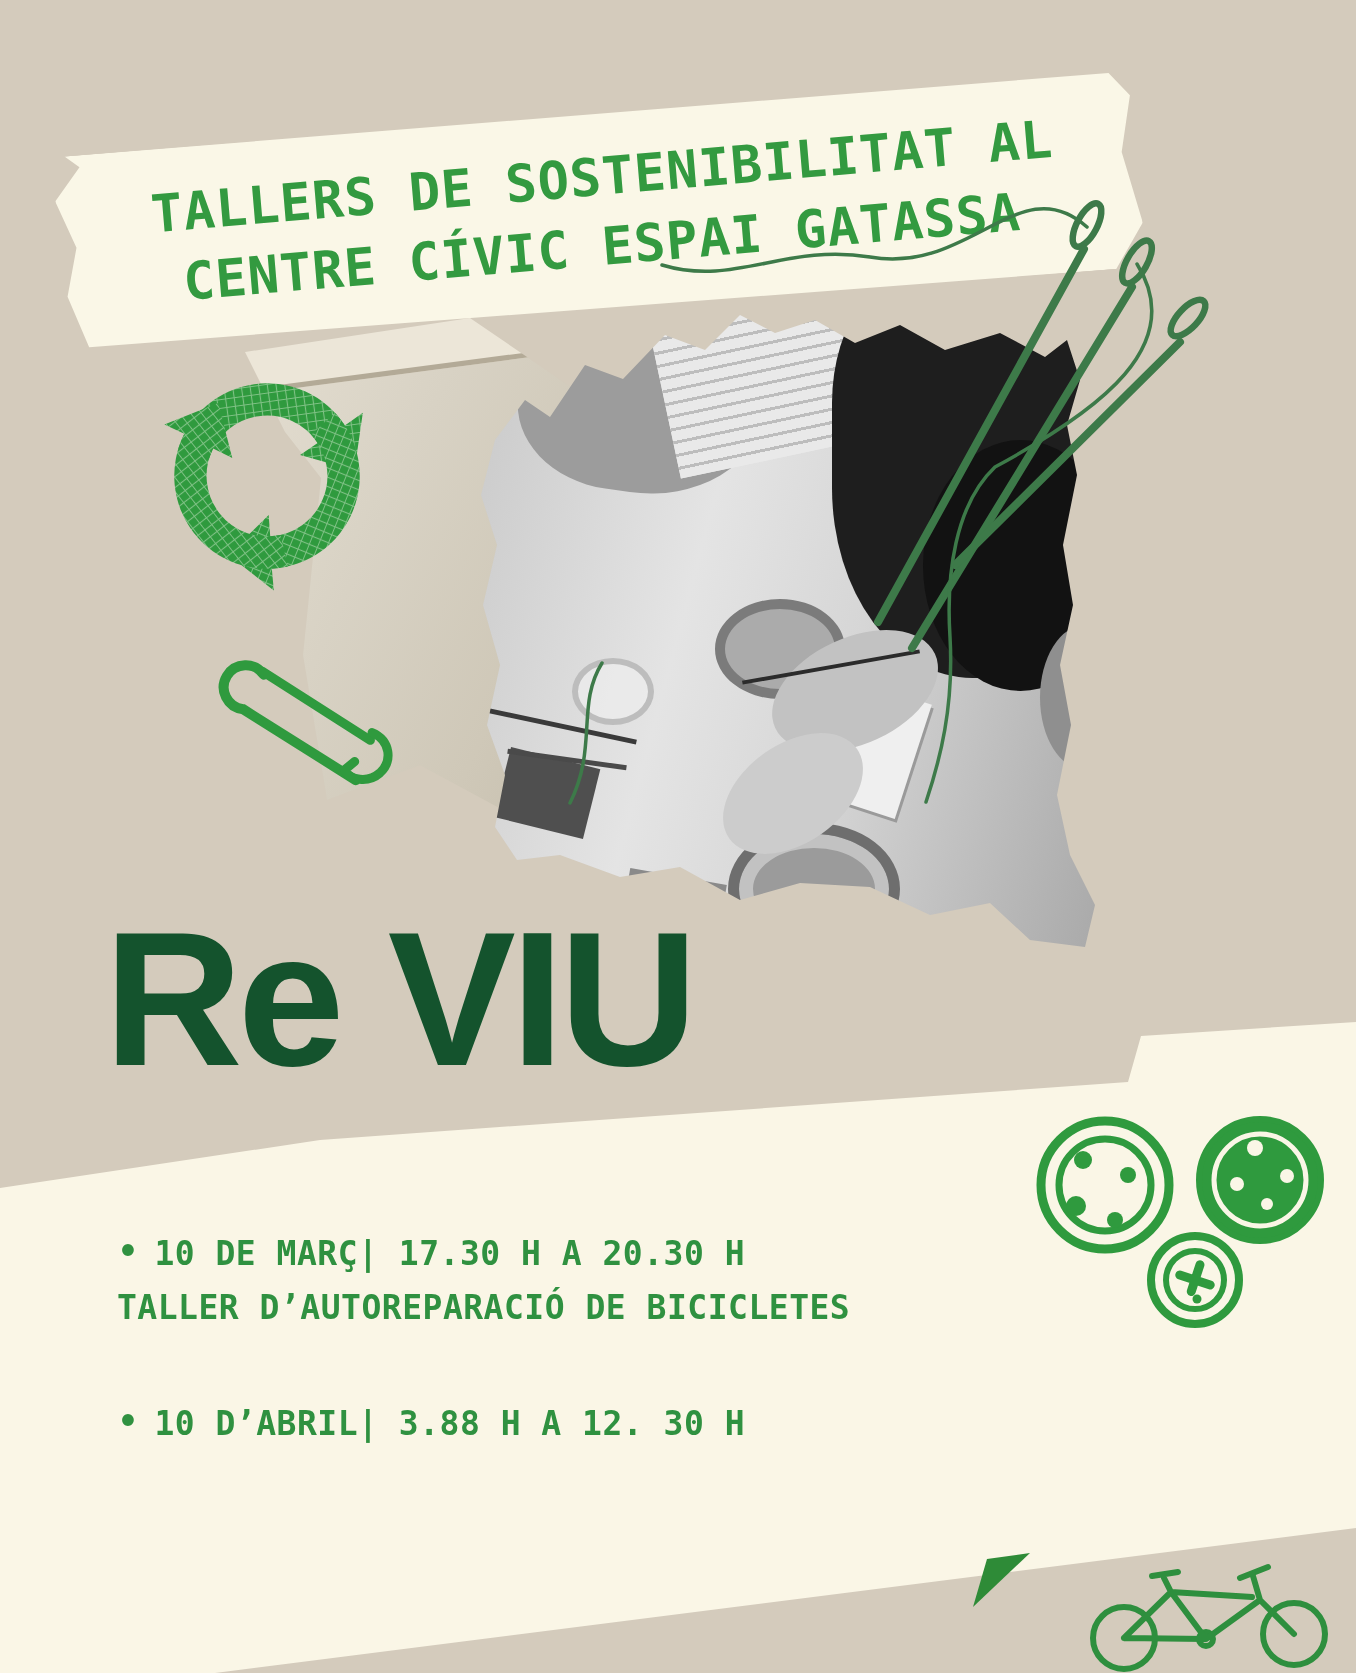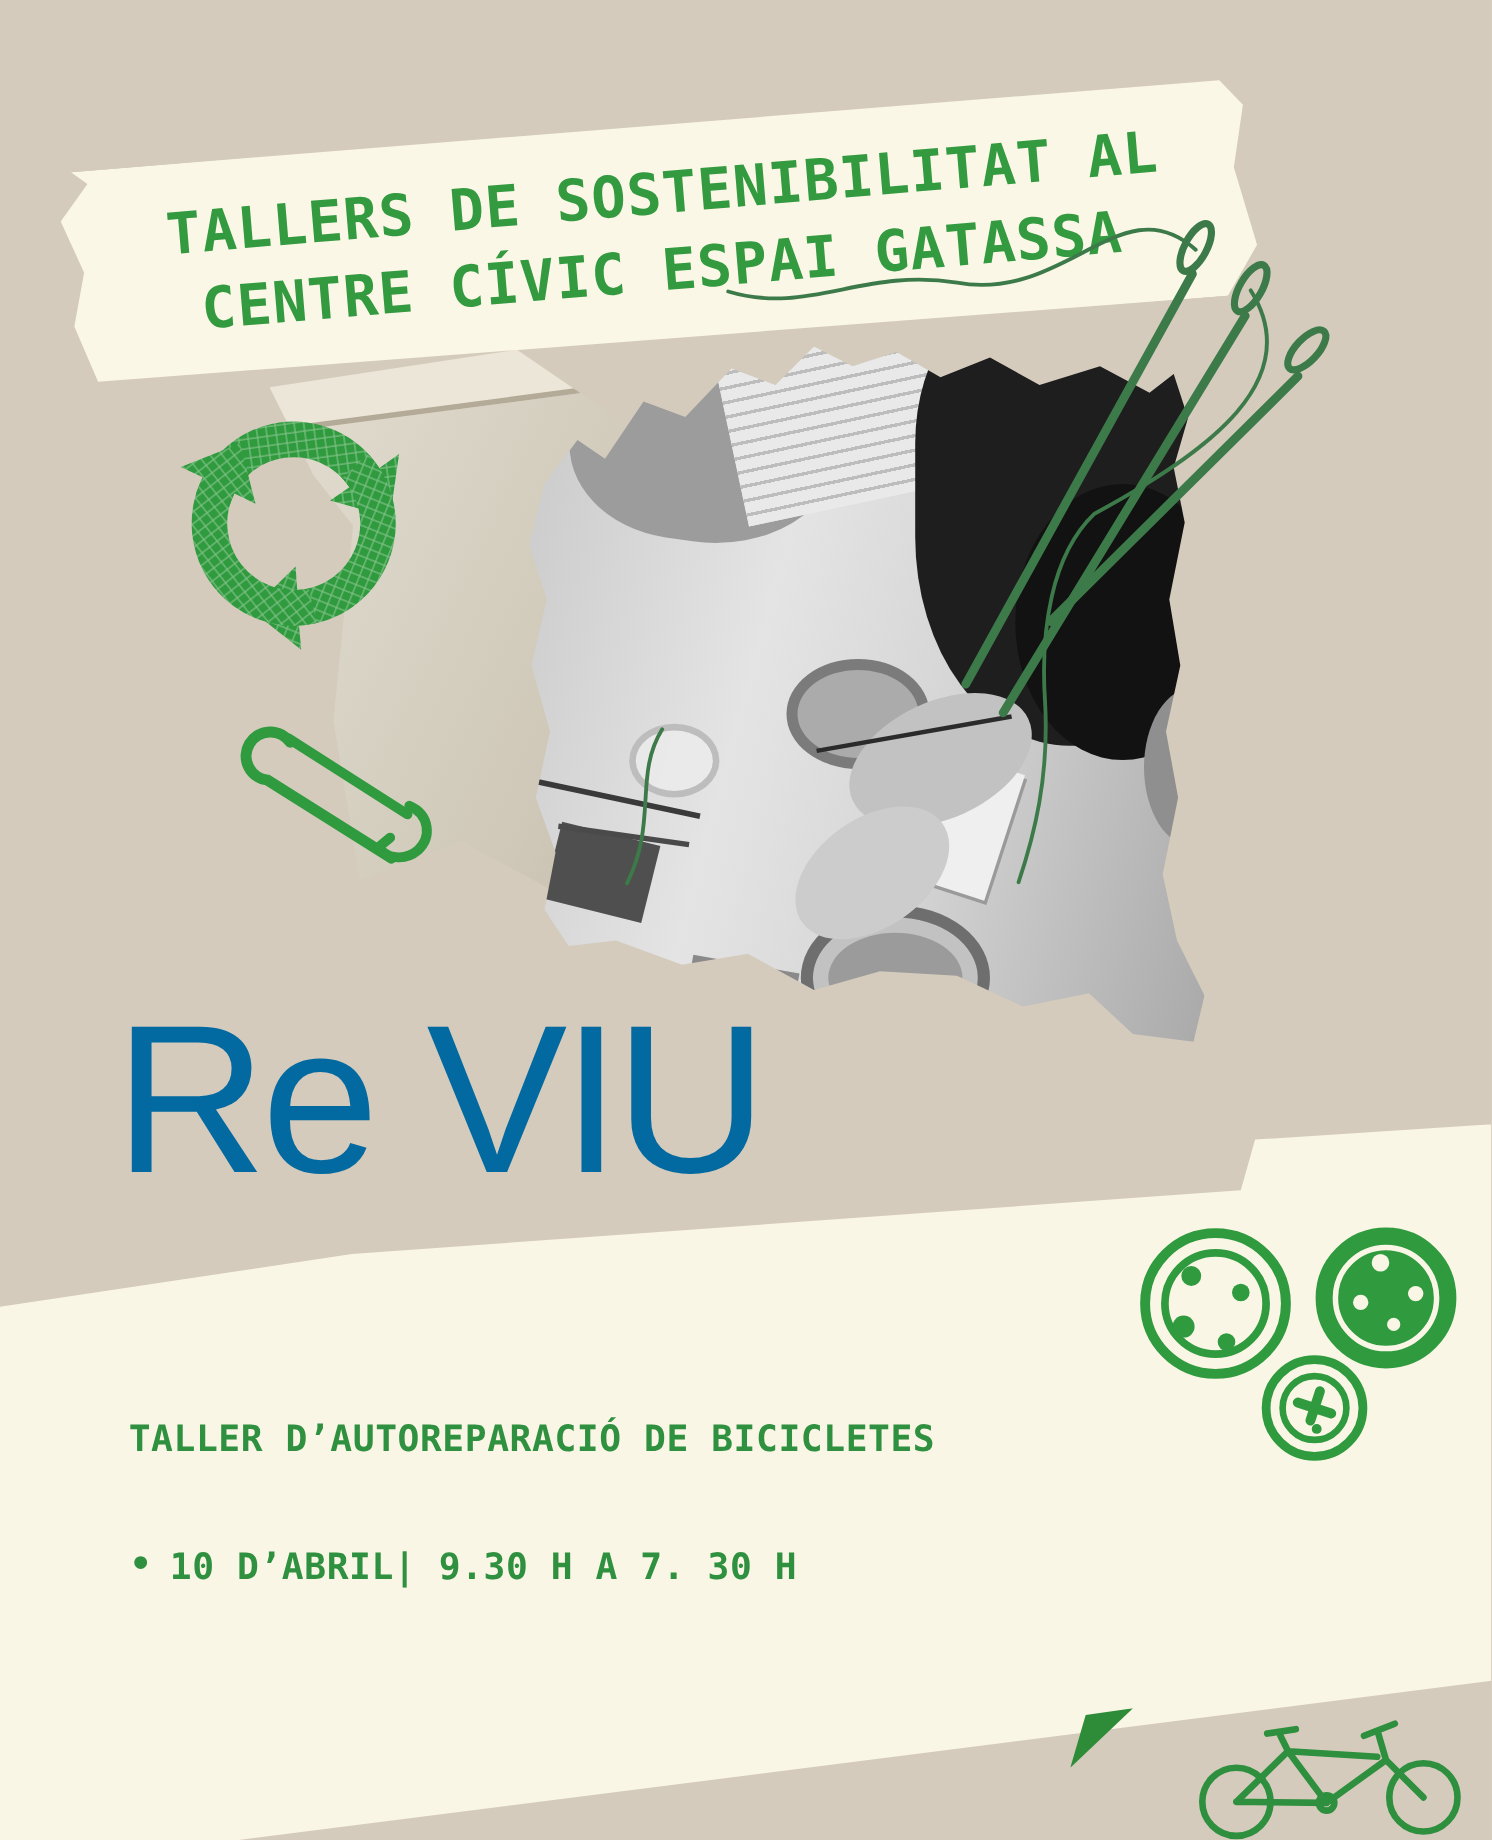--- a/index.html
+++ b/index.html
@@ -65,22 +65,22 @@
                       97.2% 100%,2% 96%,0.4% 70%,1.6% 46%);
     display:flex;flex-direction:column;justify-content:center;align-items:center;gap:10px;
   }
   .banner .line{
     font-weight:bold;font-size:52px;letter-spacing:1px;color:#339a40;white-space:nowrap;
   }
   .banner .line.l1{transform:translateX(6px);}
   
   .title{
     position:absolute;left:104px;top:903px;z-index:3;
-    font-family:"Liberation Sans","DejaVu Sans",sans-serif;font-weight:normal;
-    font-size:192px;letter-spacing:-5px;line-height:1;color:#0369a1;white-space:nowrap;
+    font-family:"Liberation Sans","DejaVu Sans",sans-serif;font-weight:bold;
+    font-size:192px;letter-spacing:-5px;line-height:1;color:#14532d;white-space:nowrap;
   }
   
   .event-line{position:absolute;z-index:3;font-weight:bold;color:#2f9140;
     font-size:33px;letter-spacing:.5px;white-space:nowrap;}
   .ev-bullet{display:inline-block;margin-right:16px;transform:translateY(-2px);}
   .e1s{left:118px;top:1234px;}
   .e1t{left:100px;top:1288px;margin-left:17px;}
   .e2s{left:118px;top:1404px;}
   .e2t{left:100px;top:1458px;}
   
@@ -163,23 +163,26 @@
   <div class="pin-wrap">
     <svg width="215" height="165" viewBox="0 0 215 165" fill="none" stroke="#2f9a3e" stroke-linecap="round" transform="rotate(12)">
       <path d="M58,36 A22,22 0 1 0 45,74 L 170,120" stroke-width="10"></path>
       <path d="M56,33 L 176,78" stroke-width="9"></path>
       <path d="M176,70 C 196,74 202,94 192,108 C 183,120 164,122 157,112 L 165,102" stroke-width="9"></path>
     </svg>
   </div>
 
   <div class="title">Re VIU</div>
 
+  <div class="event-line e1s">
+    <span class="ev-bullet">•</span><span>10 DE MARÇ| 17.30 H A 20.30 H</span>
+  </div>
   <div class="event-line e1t">TALLER D’AUTOREPARACIÓ DE BICICLETES</div>
   <div class="event-line e2s">
-    <span class="ev-bullet">•</span><span>10 D’ABRIL| 9.30 H A 7. 30 H</span>
+    <span class="ev-bullet">•</span><span>10 D’ABRIL| 3.88 H A 12. 30 H</span>
   </div>
 
   <div class="buttons-wrap">
     <svg width="400" height="270" viewBox="0 0 400 270">
       <g fill="none" stroke="#2f9a3e">
         <circle cx="150" cy="105" r="64" stroke-width="9"></circle>
         <circle cx="150" cy="105" r="46" stroke-width="7"></circle>
         <g fill="#2f9a3e" stroke="none">
           <circle cx="128" cy="80" r="9"></circle>
             <circle cx="173" cy="95" r="8"></circle>

